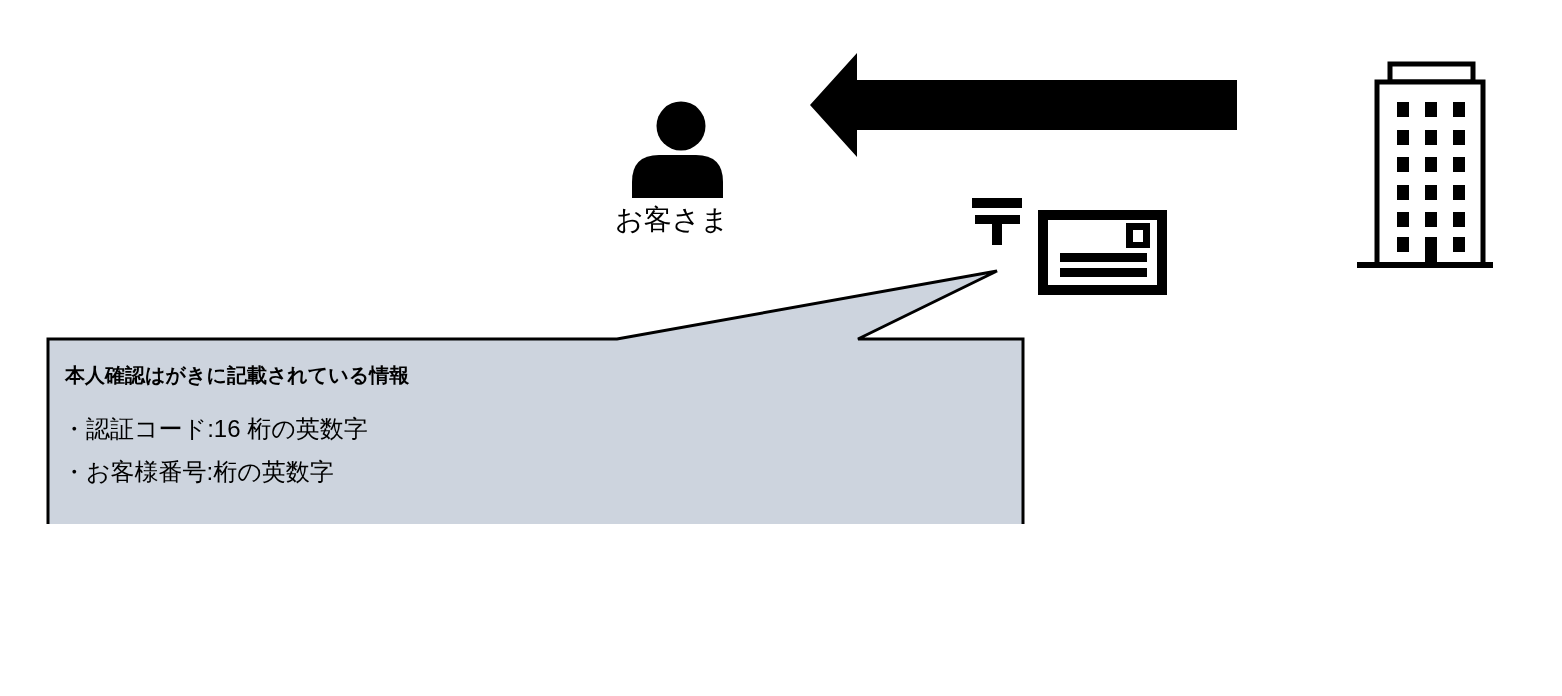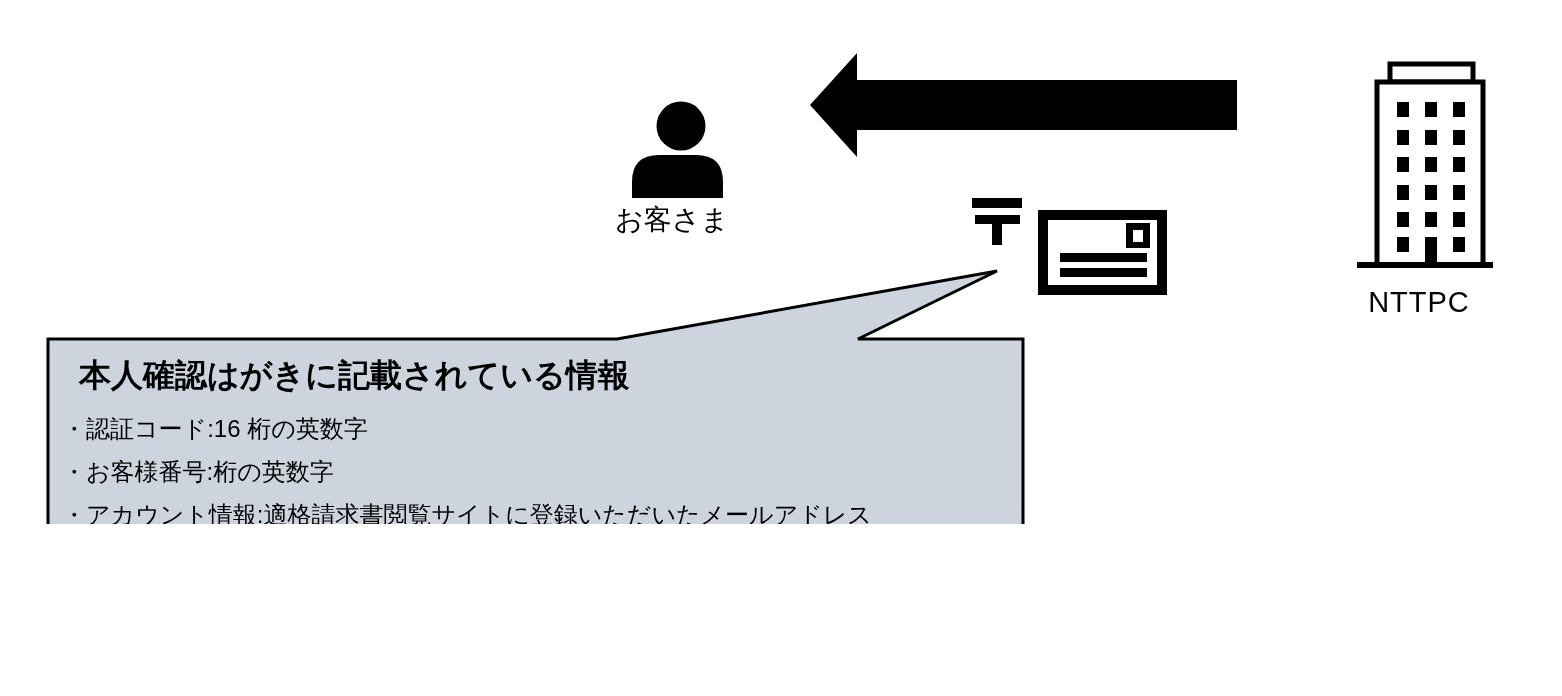--- a/index.html
+++ b/index.html
@@ -34,22 +34,22 @@
   .customer-label{
     left:547px;top:203px;width:250px;
     font-size:28px;line-height:34px;
   }
   .company-label{
     left:1294px;top:285px;width:250px;
     font-size:29px;line-height:34px;letter-spacing:1px;
   }
   .callout-title{
     position:absolute;
-    left:79px;top:359px;
-    font-size:32px;line-height:32px;
+    left:65px;top:359px;
+    font-size:20px;line-height:32px;
     font-weight:bold;
     white-space:nowrap;
     font-family:Liberation Serif, serif;
   }
   .callout-items{
     position:absolute;
     left:62px;top:414px;
     display:flex;
     flex-direction:column;
     gap:14px;
@@ -119,23 +119,21 @@
       <rect x="1048" y="220" width="109" height="65" fill="#fff"></rect>
       <rect x="1126" y="223" width="24" height="25" fill="#000"></rect>
       <rect x="1133" y="230" width="10" height="12" fill="#fff"></rect>
       <rect x="1060" y="253" width="87" height="9" fill="#000"></rect>
       <rect x="1060" y="268" width="87" height="9" fill="#000"></rect>
     </g>
   </svg>
 
   <div class="label customer-label">お客さま</div>
 
-  <div class="label company-label">NTTPC</div>
 
   <div class="callout-title">本人確認はがきに記載されている情報</div>
 
   <div class="callout-items">
     <div class="callout-item">・認証コード:16 桁の英数字</div>
     <div class="callout-item">・お客様番号:桁の英数字</div>
-    <div class="callout-item">・アカウント情報:適格請求書閲覧サイトに登録いただいたメールアドレス</div>
   </div>
 
 </div>
 
 </body></html>

